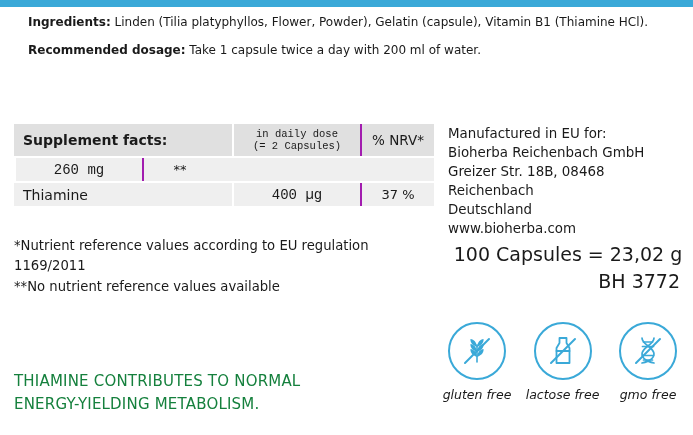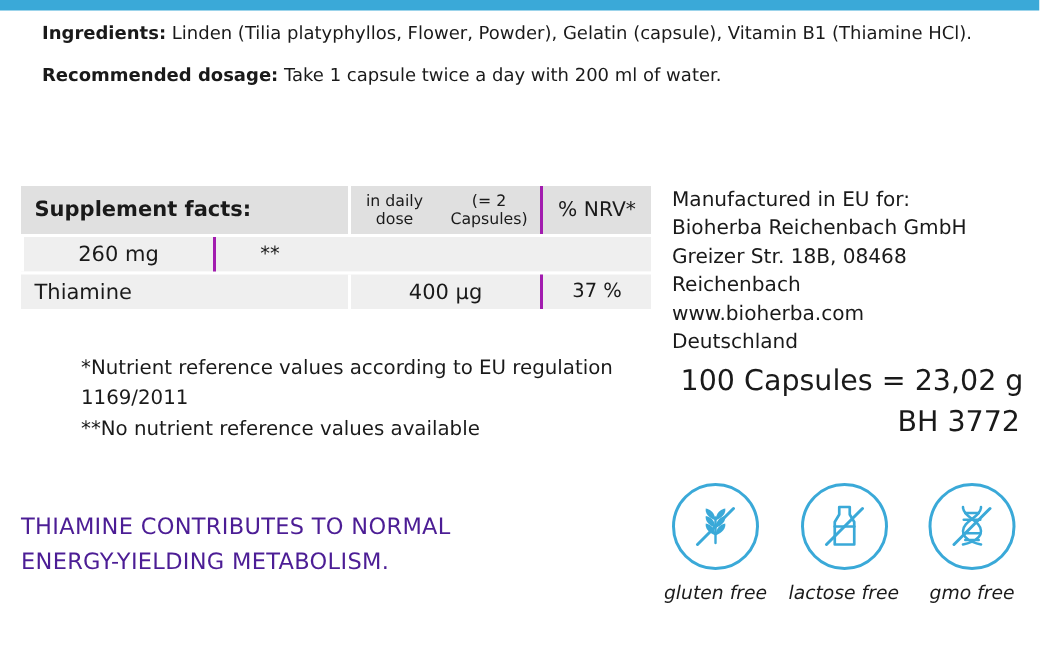--- a/index.html
+++ b/index.html
@@ -67,47 +67,47 @@
     width: 218px;
     padding-left: 9px;
     display: flex;
     align-items: center;
     font-size: 14px;
   }
   .cell-name.bold { font-weight: bold; border-radius: 12px; }
   .cell-dose {
     width: 128px;
     display: flex;
-    flex-direction: row;
+    flex-direction: column;
     align-items: center;
     justify-content: center;
     text-align: center;
     font-size: 14px;
     border-left: 2px solid #ffffff;
+    font-family: Liberation Mono, monospace;
   }
   .cell-dose .sub1 { font-size: 10.5px; line-height: 1.15; }
   .cell-dose .sub2 { font-size: 10.5px; line-height: 1.15; }
   .cell-nrv {
     width: 74px;
     display: flex;
     align-items: center;
     justify-content: center;
     text-align: center;
     font-size: 13px;
     border-left: 2px solid #a21caf;
   }
   .row.head .cell-nrv { font-size: 13.5px; }
 
   
   .footnotes {
     position: absolute;
     left: 14px;
     top: 236px;
     width: 430px;
-    margin-left: 40px;
   }
   .footnotes div {
     font-size: 13.2px;
     line-height: 1.55;
     color: #1a1a1a;
   }
 
   
   .manufacturer {
     position: absolute;
@@ -137,26 +137,26 @@
     text-align: right;
     padding-right: 8px;
     font-size: 19px;
     color: #1a1a1a;
   }
 
   
   .claim {
     position: absolute;
     left: 14px;
-    top: 340px;
+    top: 370px;
     width: 400px;
     font-size: 15px;
     line-height: 1.5;
     letter-spacing: 0.2px;
-    color: #4c1d95;
+    color: #15803d;
   }
   .claim div { white-space: nowrap; }
 
   
   .icons {
     position: absolute;
     left: 440px;
     top: 322px;
     width: 245px;
     display: flex;
@@ -221,22 +221,22 @@
 
 <div class="footnotes">
   <div>*Nutrient reference values according to EU regulation 1169/2011</div>
   <div>**No nutrient reference values available</div>
 </div>
 
 <div class="manufacturer">
   <div>Manufactured in EU for:</div>
   <div>Bioherba Reichenbach GmbH</div>
   <div>Greizer Str. 18B, 08468 Reichenbach</div>
+  <div>Deutschland</div>
   <div>www.bioherba.com</div>
-  <div>Deutschland</div>
 </div>
 
 <div class="qty">100 Capsules = 23,02 g</div>
 <div class="batch">BH 3772</div>
 
 <div class="claim">
   <div>THIAMINE CONTRIBUTES TO NORMAL</div>
   <div>ENERGY-YIELDING METABOLISM.</div>
 </div>
 

